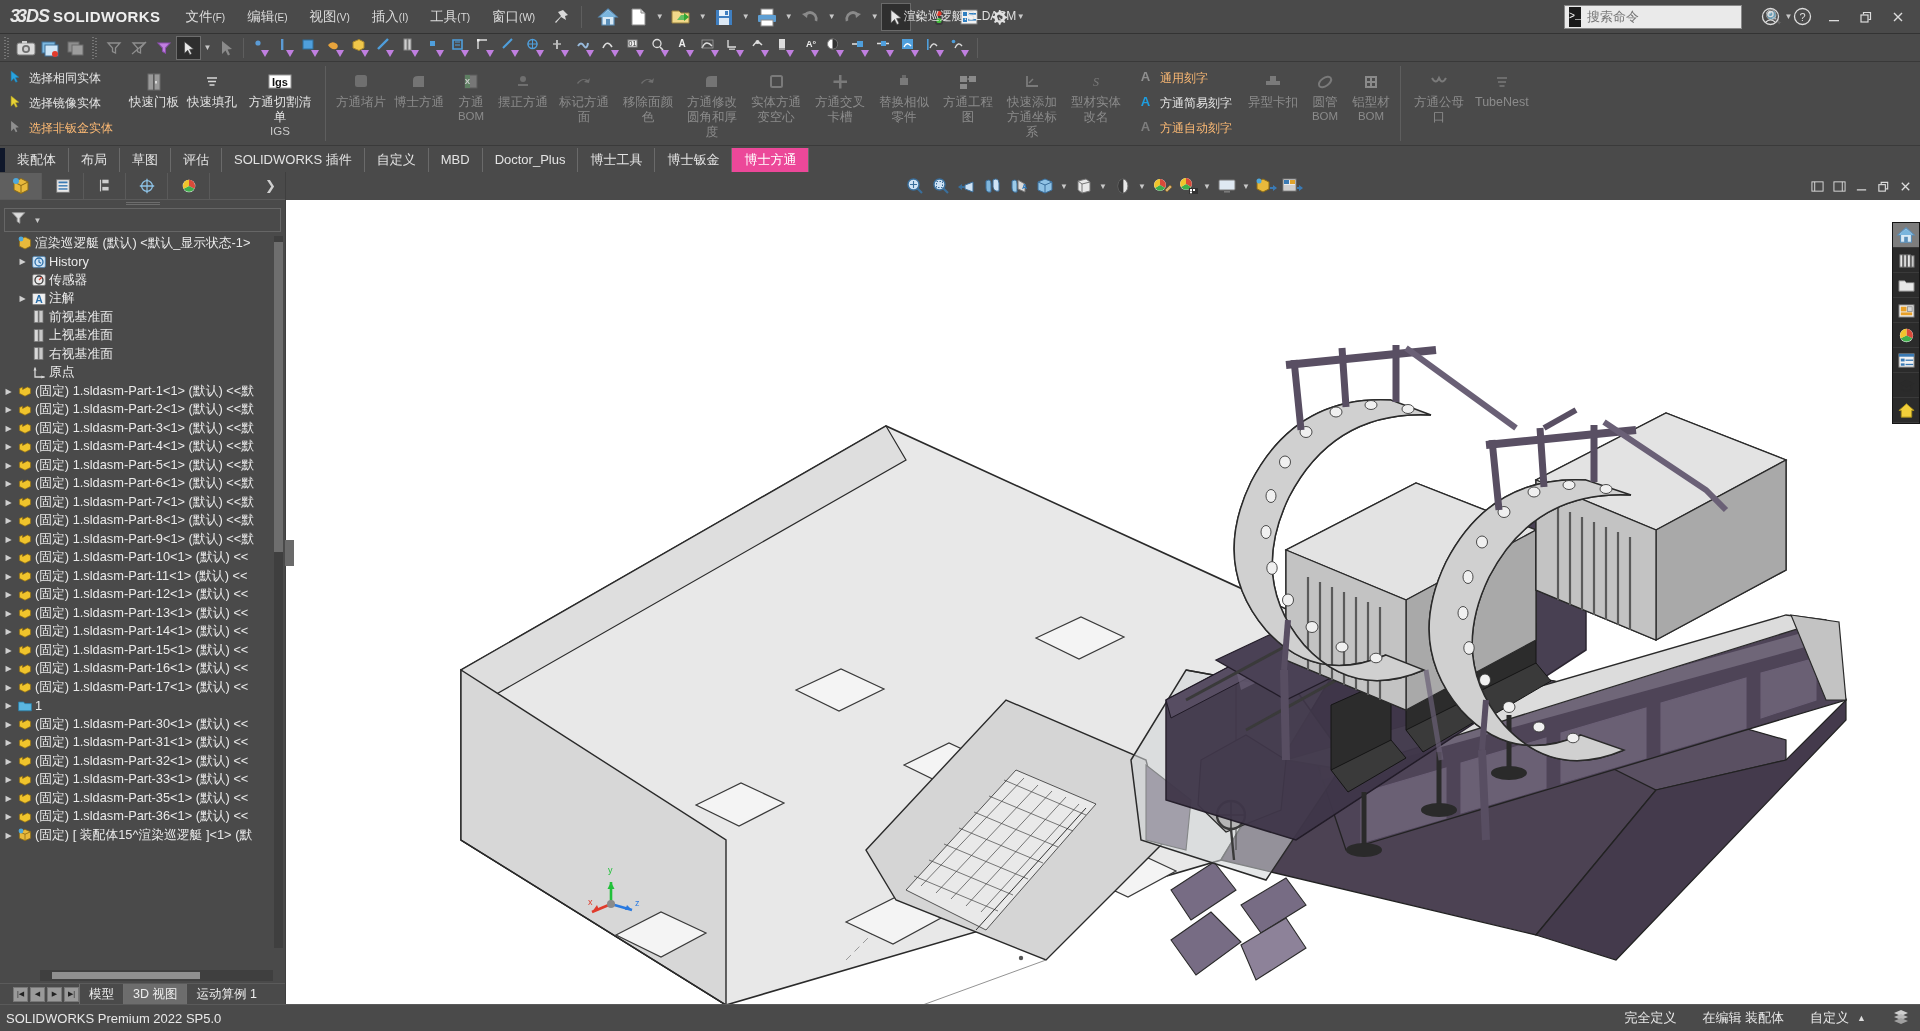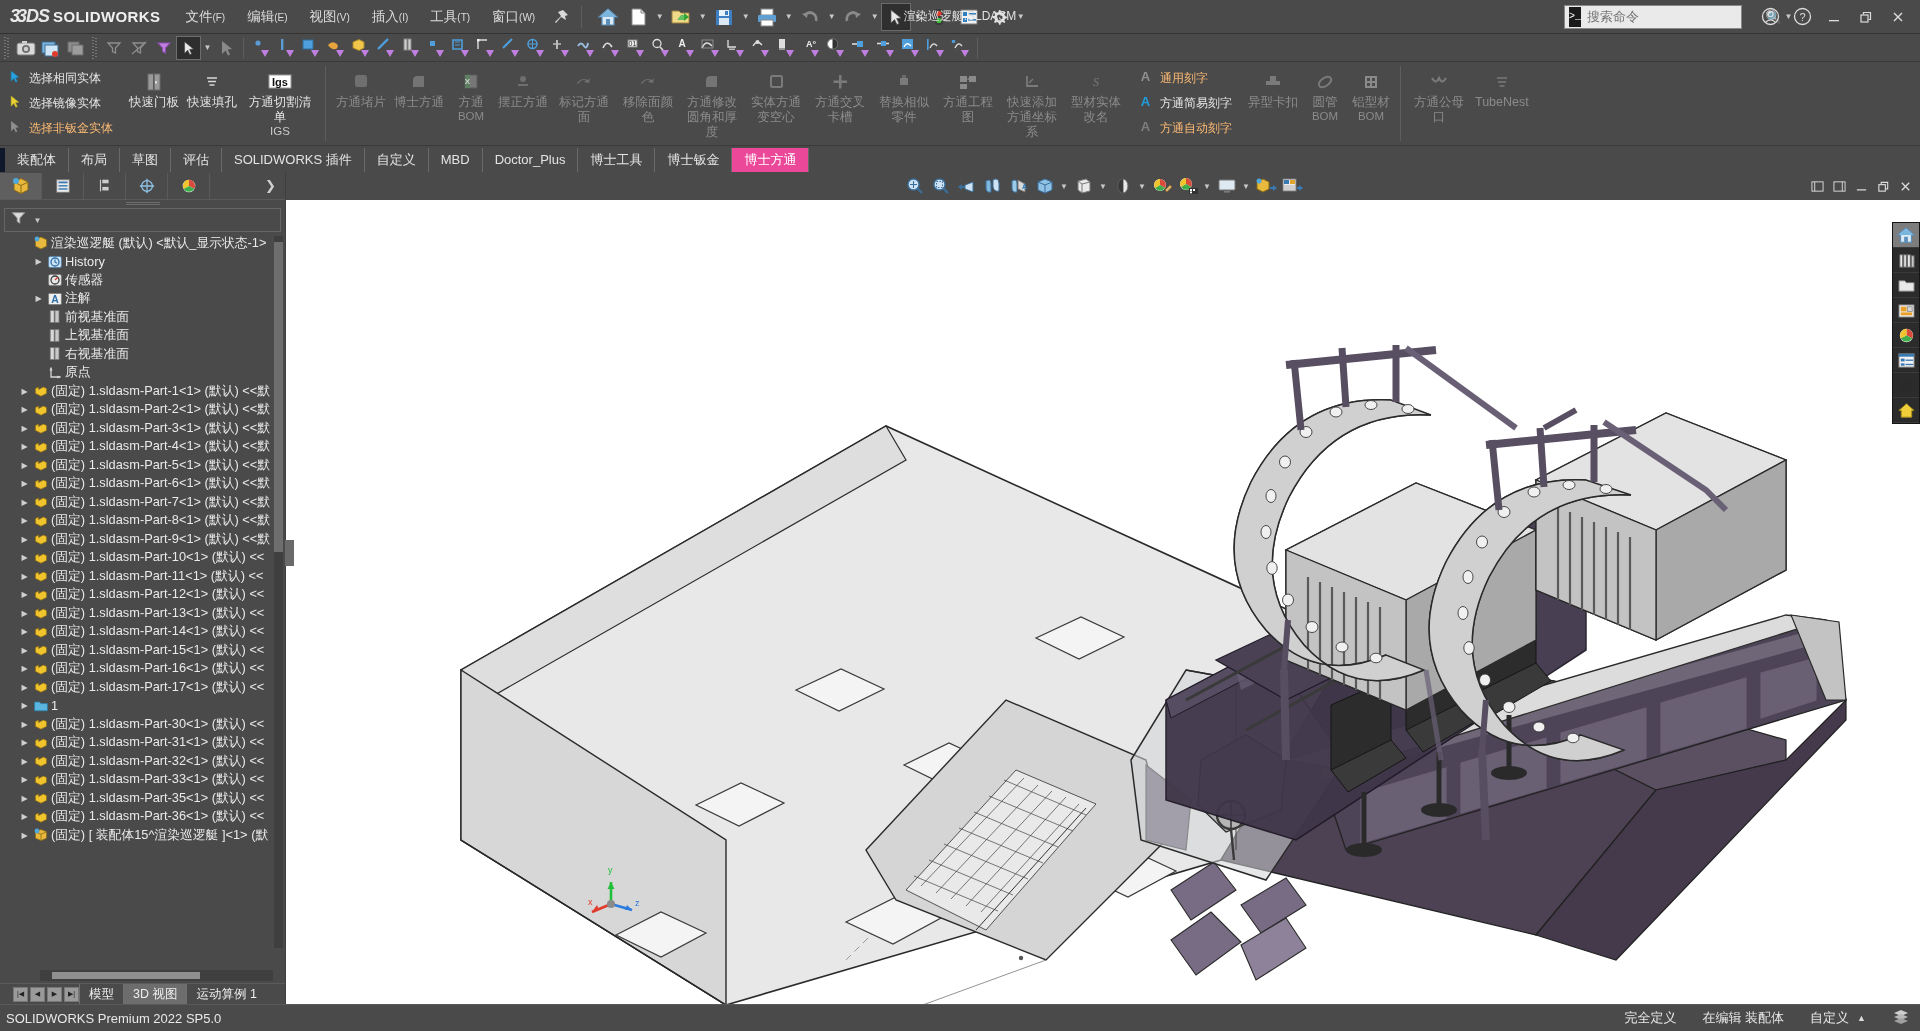--- a/index.html
+++ b/index.html
@@ -103,21 +103,21 @@
   }
   .fmtabs { height:28px; display:flex; align-items:center; background:#4a4a4a; border-bottom:1px solid #5a5a5a;}
   .fmtab { width:42px; height:26px; display:flex; align-items:center; justify-content:center; cursor:default;
       border-right:1px solid #5a5a5a; }
   .fmtab.active { background:#5f5f5f; }
   .fmtabs .chev { margin-left:auto; color:#cfcfcf; font-size:13px; padding-right:9px; cursor:default;}
   .splitbar { height:7px; background:#4a4a4a; display:flex; align-items:center; justify-content:center;}
   .splitbar i { width:34px; height:3px; border-top:1px solid #6d6d6d; border-bottom:1px solid #6d6d6d; display:block;}
   .filterbar { height:24px; margin:1px 4px 2px 4px; background:#4a4a4a; border:1px solid #666; display:flex; align-items:center;}
   .filterbar .fi { padding:0 4px 0 5px; }
-  .tree { flex:1; overflow:hidden; position:relative; padding-left:16px; }
+  .tree { flex:1; overflow:hidden; position:relative; padding-left:0; }
   .tnode { display:flex; align-items:center; height:18.5px; cursor:default; white-space:nowrap;}
   .tarrow { width:13px; text-align:center; color:#cfcfcf; font-size:8px; flex:none;}
   .ticonbox { width:20px; display:flex; align-items:center; justify-content:center; flex:none;}
   .tlabel { font-size:12.8px; color:#eaeaea; overflow:hidden; }
   .tree-scroll { position:absolute; right:2px; top:2px; width:9px; bottom:22px; background:#3f3f3f; }
   .tree-scroll .thumb { position:absolute; top:6px; left:0; width:9px; height:310px; background:#6e6e6e; }
   .hscroll { height:11px; margin:0 12px 2px 40px; background:#3f3f3f; position:relative;}
   .hscroll .thumb { position:absolute; left:12px; top:2px; height:7px; width:148px; background:#8f8f8f;}
   .bottomtabs { height:21px; background:#4a4a4a; display:flex; align-items:center; border-top:1px solid #5b5b5b;}
   .navbtn { width:15px; height:15px; margin-left:1px; background:#9a9a9a; border:1px solid #777;

